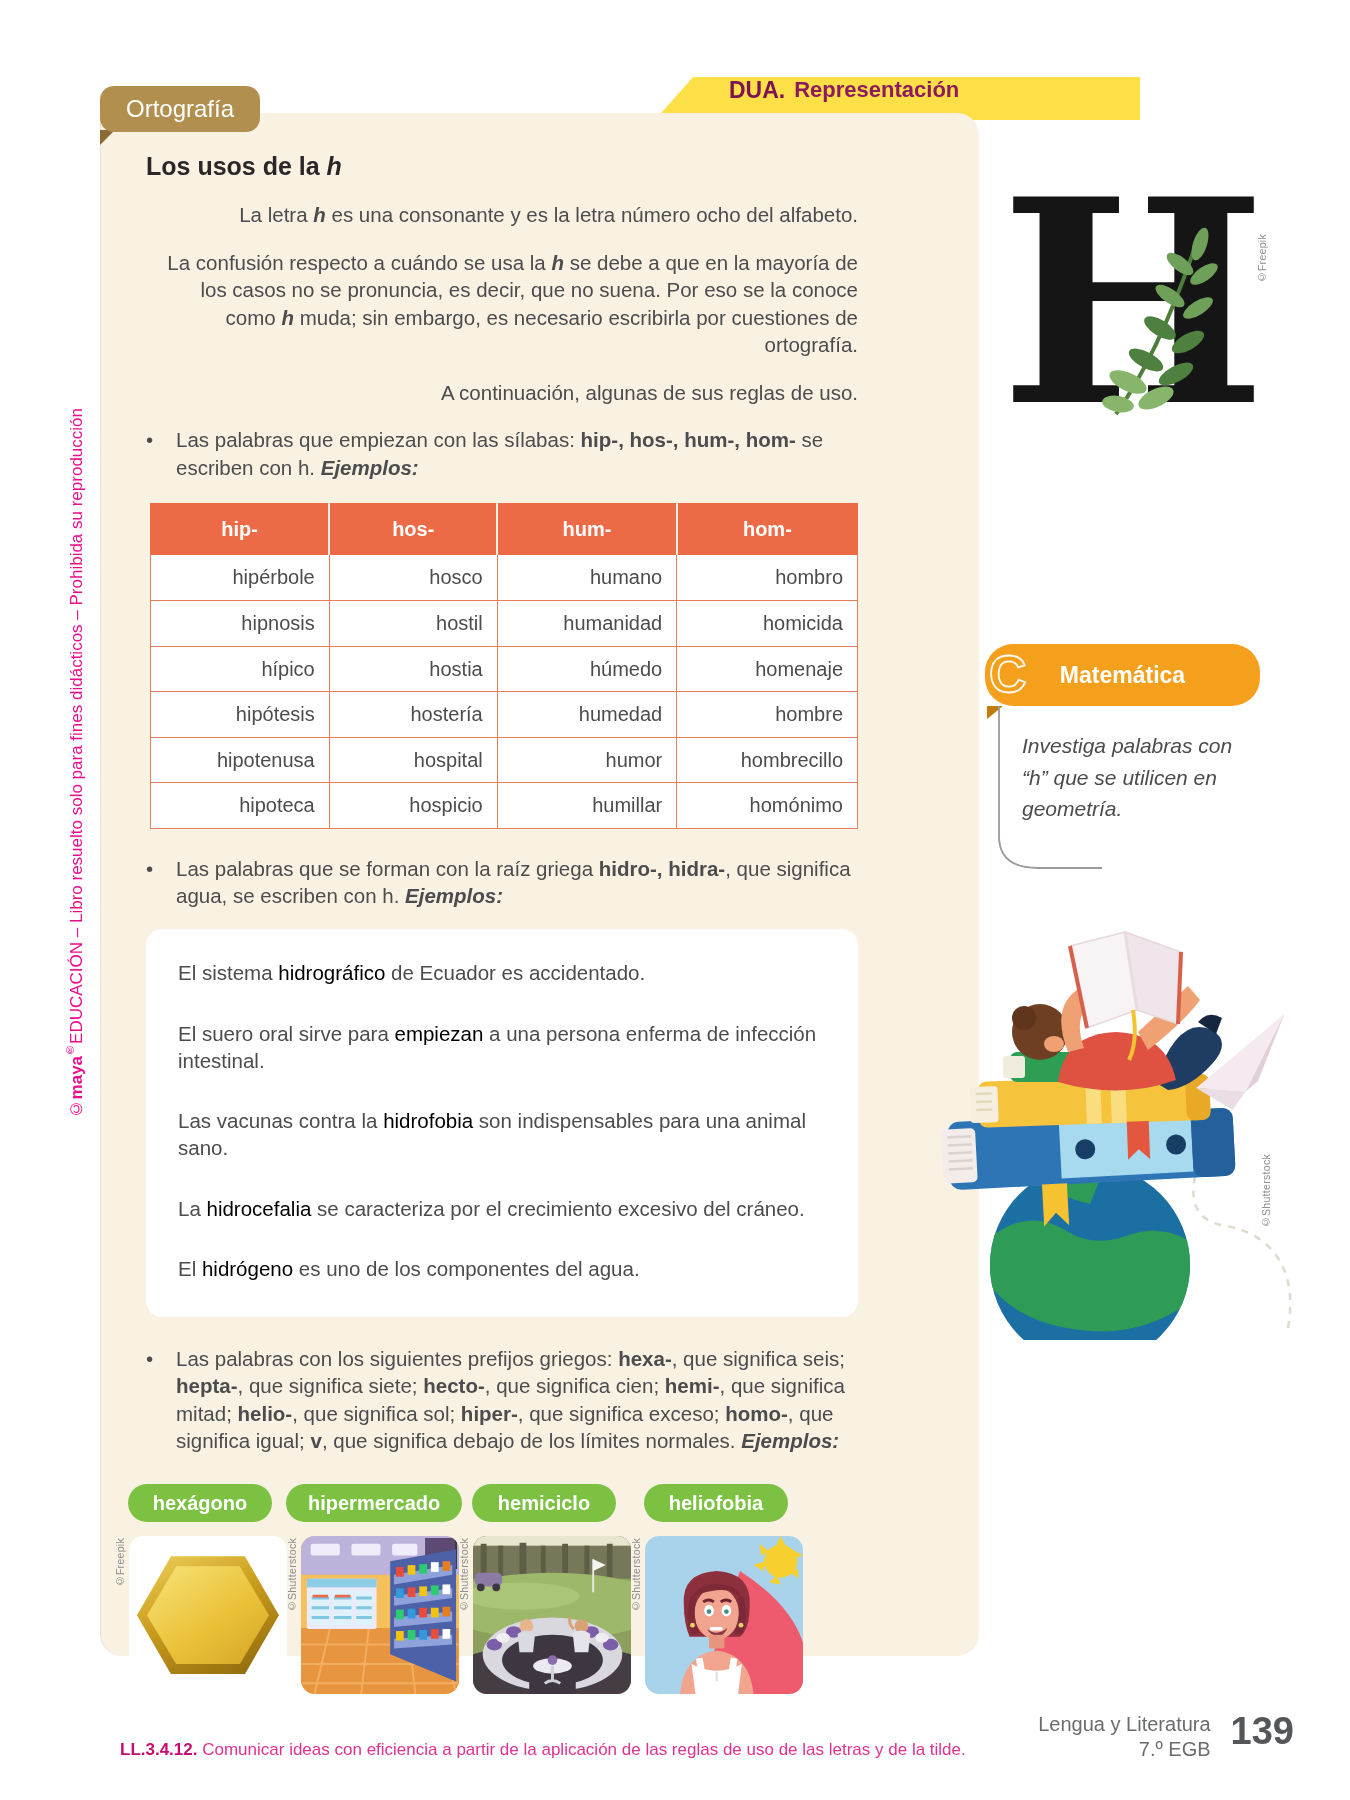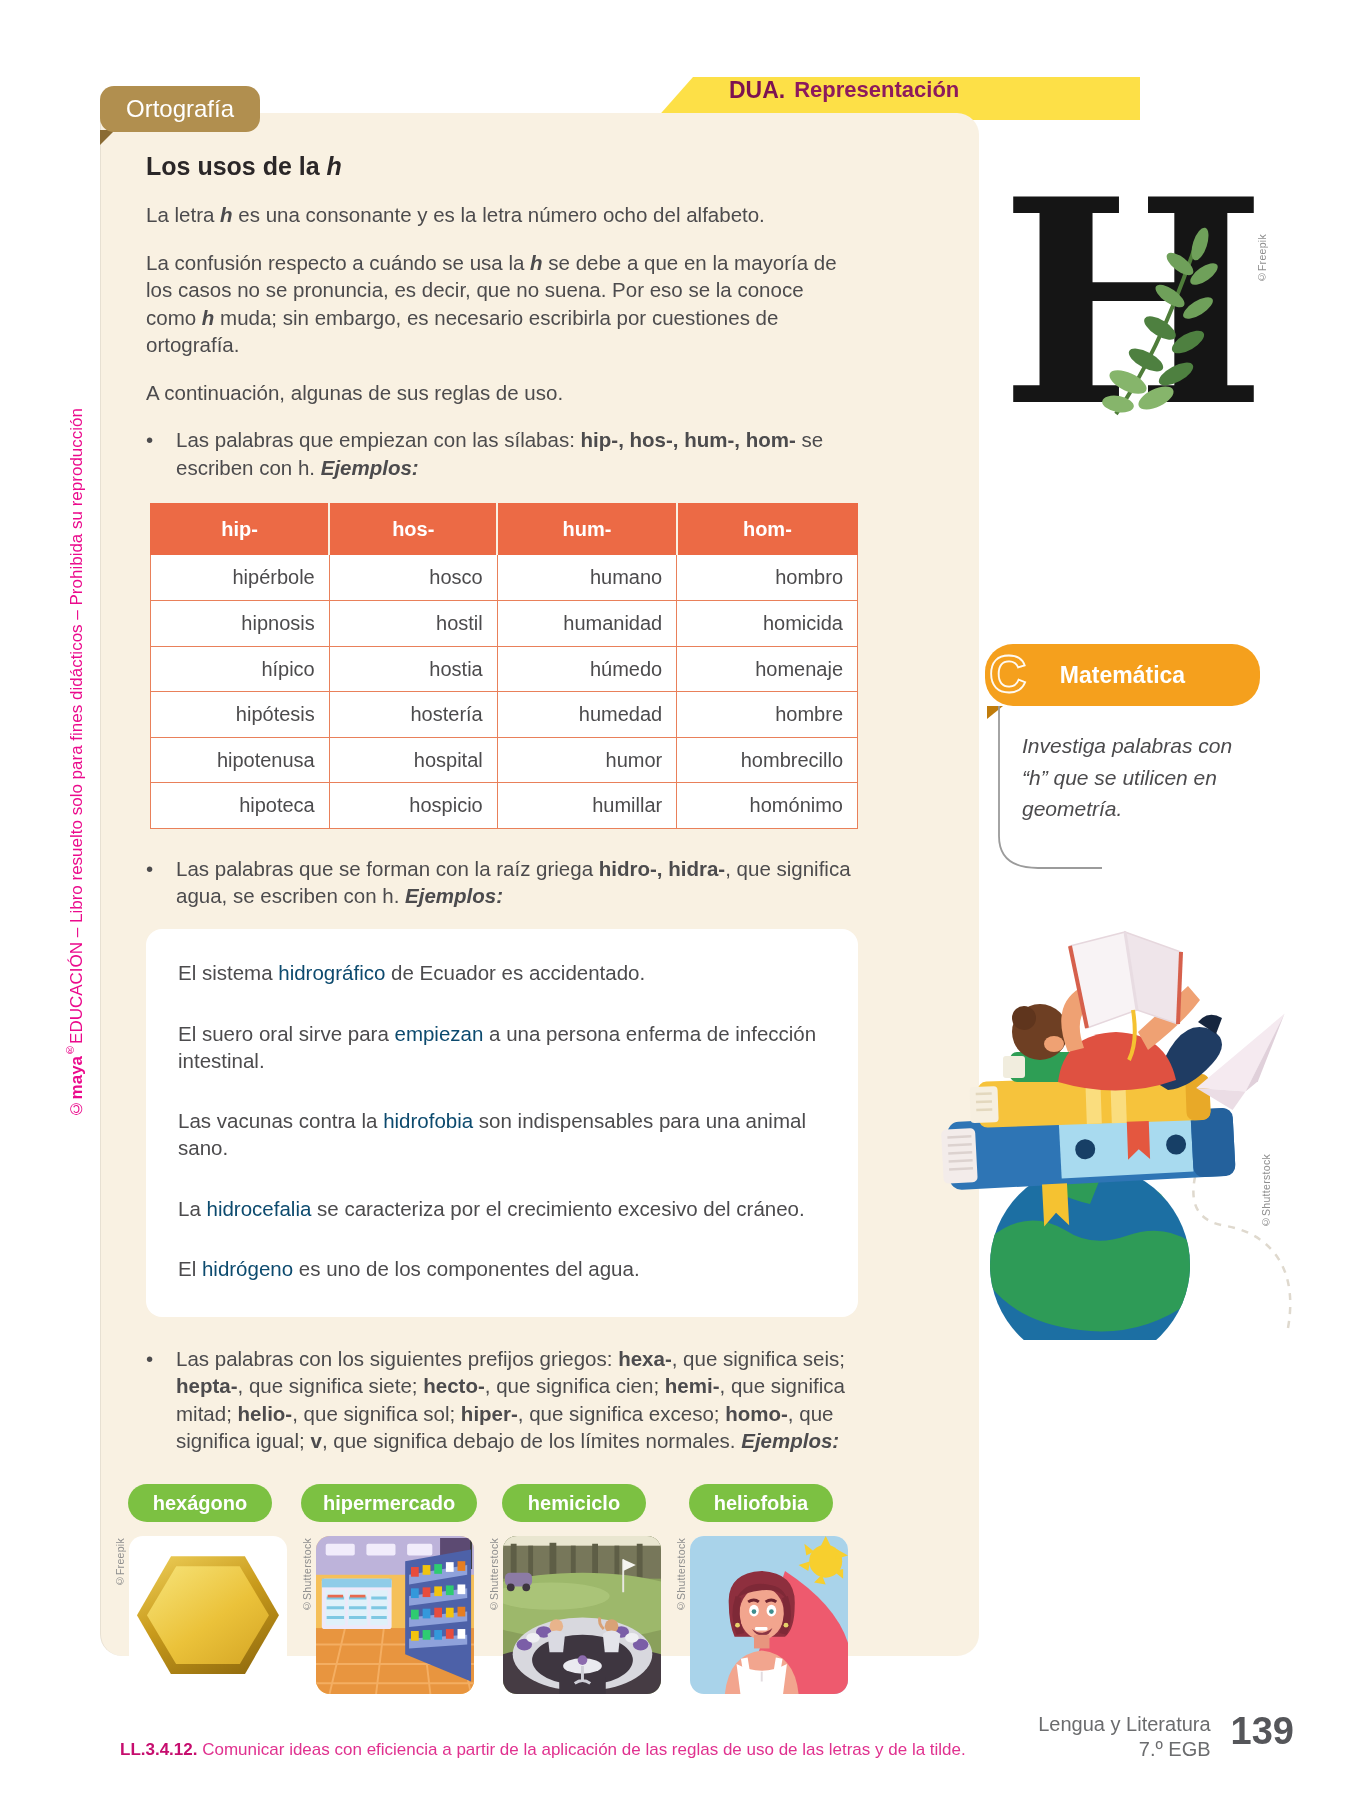--- a/index.html
+++ b/index.html
@@ -3,21 +3,21 @@
 <meta charset="utf-8">
 <style>
   html,body{margin:0;padding:0;}
   body{
     width:1350px;height:1800px;position:relative;background:#ffffff;
     font-family:"Liberation Sans", sans-serif;color:#4C4B4D;overflow:hidden;
   }
   .seg-b{font-weight:bold;}
   .seg-i{font-style:italic;}
   .seg-bi{font-weight:bold;font-style:italic;}
-  .seg-hl{color:#0c4a6e;}
+  .seg-hl{color:#000000;}
   .seg-sup{font-size:11px;vertical-align:super;}
   .vtext{writing-mode:vertical-rl;transform:rotate(180deg);}
 
   
   .badge{
     position:absolute;left:100px;top:86px;height:46px;background:#B18F4F;
     border-radius:14px;color:#fff;font-size:24px;display:flex;align-items:center;
     padding:0 26px;z-index:6;
   }
   .badge-fold{
@@ -37,21 +37,21 @@
     position:absolute;left:100px;top:113px;width:878px;height:1543px;
     background:#F9F1E2;border-radius:8px 22px 22px 22px;
     border-left:1px solid rgba(0,0,0,0.07);
   }
   .content{
     position:absolute;left:146px;top:140px;width:712px;font-size:20.5px;
     line-height:1.33;color:#4C4B4D;z-index:2;
   }
   .title{font-size:25px;font-weight:bold;color:#2B2728;margin:10px 0 0;}
   .title .seg-i{font-style:italic;}
-  .para{margin-top:15px;}
+  .para{margin-top:15px;text-align:right;}
   .para:first-of-type{margin-top:18px;}
   .bullet{display:flex;margin-top:16px;}
   .bullet .dot{flex:0 0 30px;}
   .bullet .btext{flex:1;}
 
   table.h-table{border-collapse:collapse;margin:22px 0 0 4px;}
   .h-table th{
     background:#EC6A45;color:#fff;font-size:20px;font-weight:bold;
     width:188px;padding:12px 16px;border:1px solid #EC6A45;
   }
@@ -60,21 +60,21 @@
     background:#fff;border:1.6px solid #E9805A;font-size:20px;color:#4C4B4D;
     padding:9px 14px;height:26px;text-align:right;
   }
 
   .examples-box{
     background:#fff;border-radius:16px;margin-top:20px;padding:30px 32px 2px;
   }
   .examples-box .sentence{margin:0 0 33px;}
 
   .ex-grid{
-    display:grid;grid-template-columns:repeat(4,172px);column-gap:15px;
+    display:grid;grid-template-columns:repeat(4,172px);column-gap:0;
     margin:30px 0 0 -32px;
   }
   .pill{
     height:38px;background:#7CC142;border-radius:20px;color:#fff;font-weight:bold;
     font-size:20px;display:flex;align-items:center;justify-content:center;
     margin:0 auto;width:fit-content;min-width:100px;padding:0 22px;
   }
   .card-row{display:flex;align-items:flex-start;margin-top:14px;}
   .credit-v{
     font-size:10.5px;color:#8E8E8E;margin:2px 1px 0 0;letter-spacing:0.3px;

